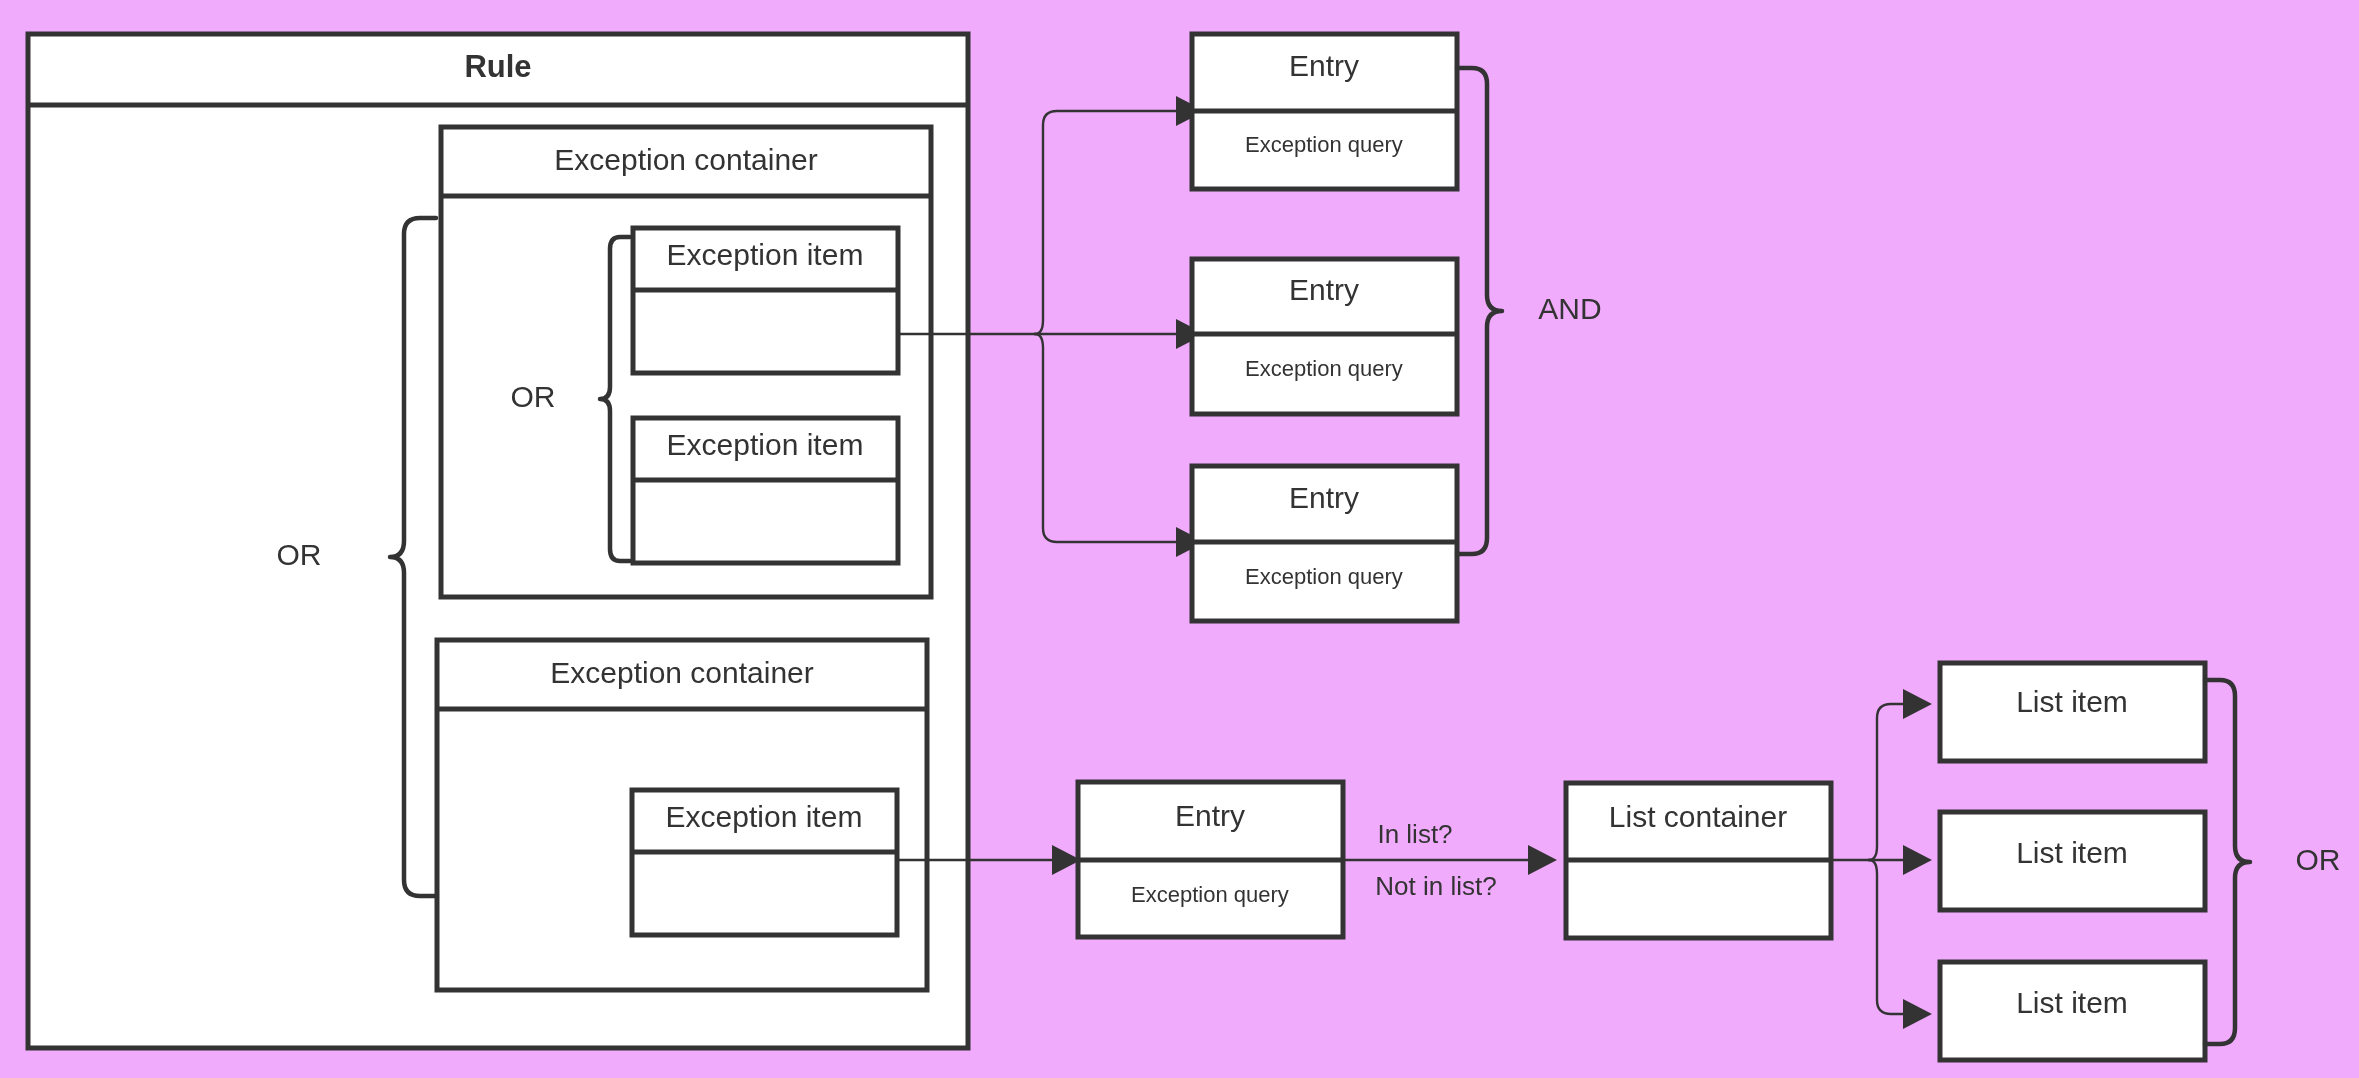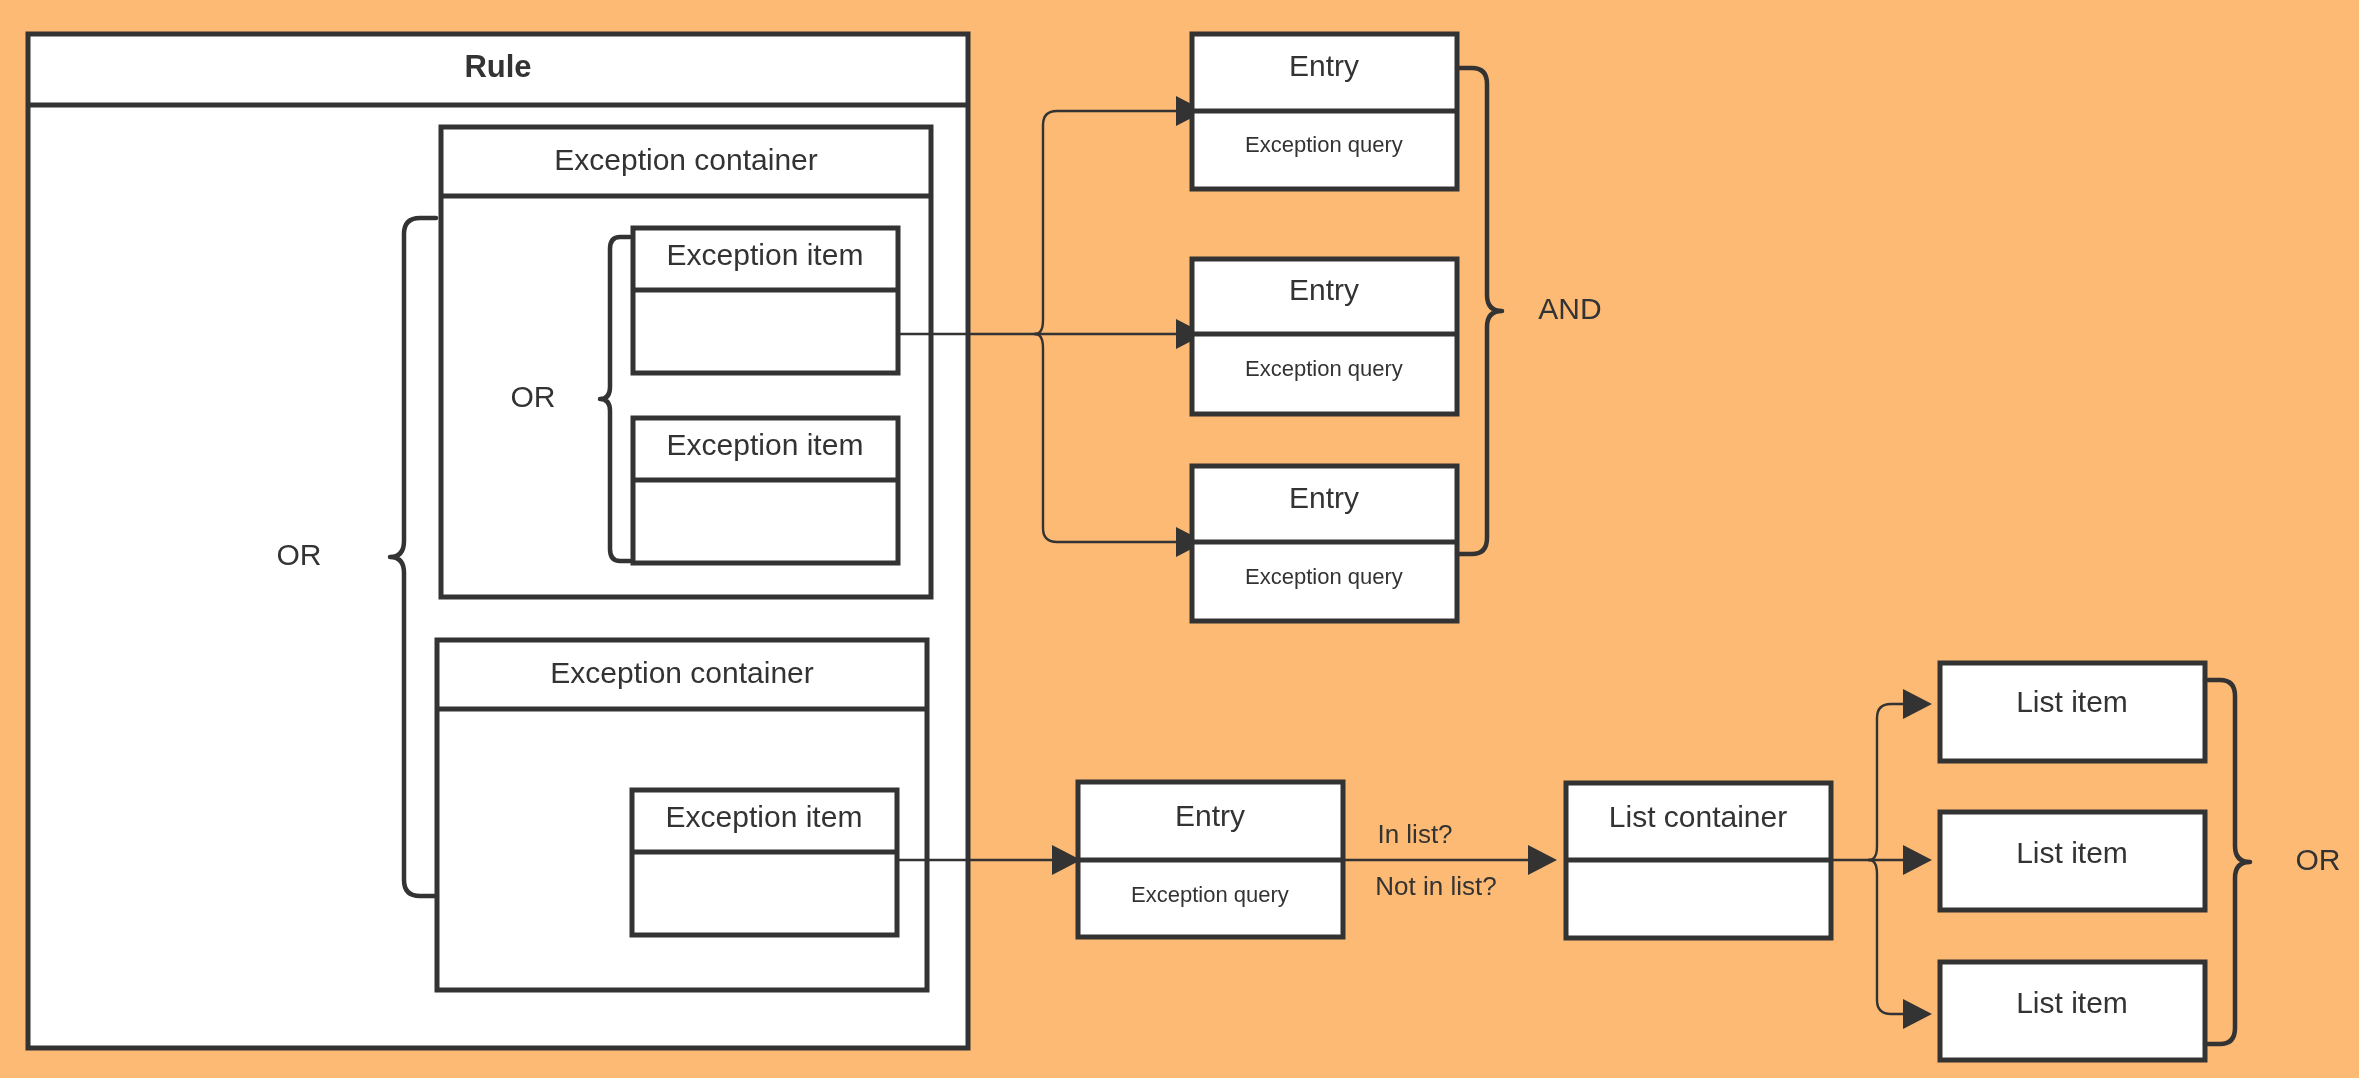--- a/index.html
+++ b/index.html
@@ -7,21 +7,21 @@
     padding: 0;
     background: #ffffff;
   }
   body {
     font-family: "Liberation Sans", sans-serif;
   }
   #canvas-wrap {
     position: relative;
     width: 2359px;
     height: 1078px;
-    background: #fdba74;
+    background: #f0abfc;
     overflow: hidden;
   }
   svg#diagram {
     position: absolute;
     top: 0;
     left: 0;
     width: 2359px;
     height: 1078px;
     display: block;
   }

